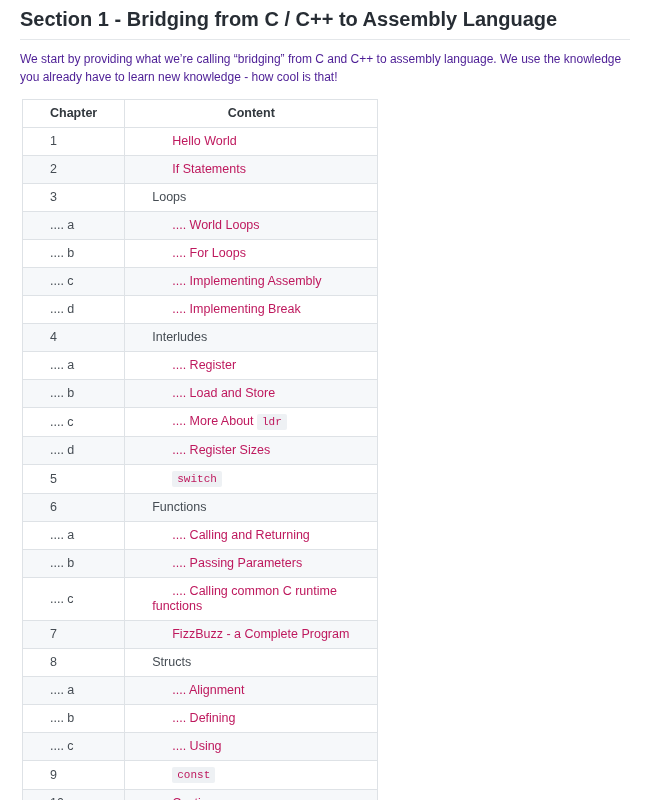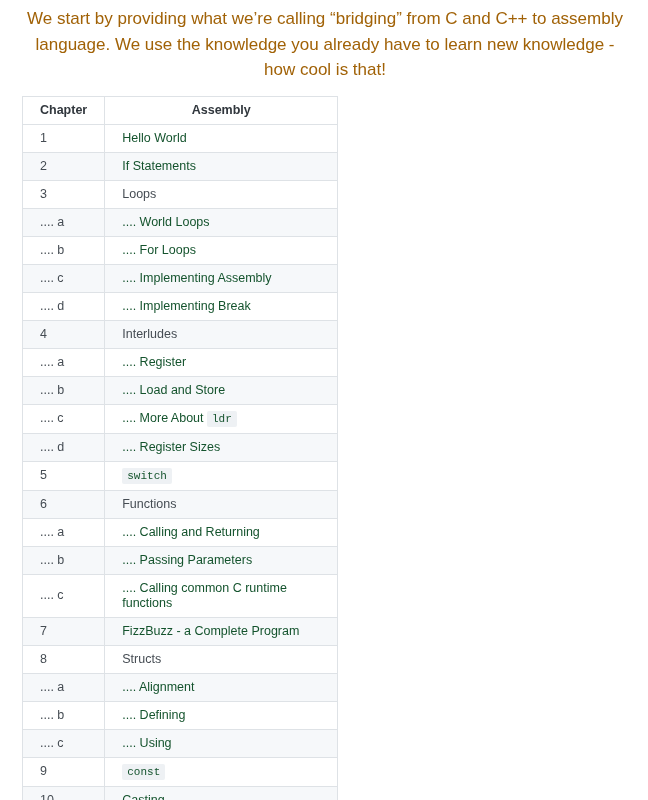--- a/index.html
+++ b/index.html
@@ -19,72 +19,73 @@
   }
   .page-title {
     font-size: 20px;
     font-weight: 700;
     color: #272d34;
     margin: 0 0 10px 0;
     padding: 2px 0 8px 0;
     border-bottom: 1px solid #e4e7ea;
   }
   .intro {
-    font-size: 17px;
+    font-size: 12px;
     line-height: 1.5;
-    color: #a16207;
+    color: #4c1d95;
     margin: 0 0 13px 0;
-    text-align: center;
   }
   table.toc {
     border-collapse: collapse;
     font-size: 12.5px;
     color: #454c53;
     margin-left: 2px;
   }
   .toc th, .toc td {
     border: 1px solid #dee2e6;
-    padding: 6px 17px;
+    padding: 6px 27px;
     line-height: 15px;
     vertical-align: middle;
   }
   .toc th {
     font-weight: 700;
     text-align: center;
     color: #31373d;
     background: #ffffff;
   }
   .toc th.chapter-col { width: 40px; }
   .toc th.content-col { width: 198px; }
   .toc td.chapter-cell { white-space: nowrap; }
   .toc tbody tr:nth-child(even) { background: #f6f8fa; }
   .toc a {
-    color: #14532d;
+    color: #be185d;
     text-decoration: none;
     cursor: pointer;
+    margin-left: 20px;
   }
   .toc code {
     font-family: "Liberation Mono", "DejaVu Sans Mono", monospace;
     font-size: 11px;
     background: #eef1f4;
     padding: 2px 5px;
     border-radius: 2px;
   }
 </style>
 </head>
 <body>
 
 <div class="content">
+  <h2 class="page-title">Section 1 - Bridging from C / C++ to Assembly Language</h2>
   <p class="intro">We start by providing what we’re calling “bridging” from C and C++ to assembly language. We use the knowledge you already have to learn new knowledge - how cool is that!</p>
 
   <table class="toc">
     <thead>
       <tr>
         <th class="chapter-col">Chapter</th>
-        <th class="content-col">Assembly</th>
+        <th class="content-col">Content</th>
       </tr>
     </thead>
     <tbody>
         <tr>
           <td class="chapter-cell">1</td>
           <td class="content-cell"><a href="#"><span>Hello World</span></a></td>
         </tr>
         <tr>
           <td class="chapter-cell">2</td>
           <td class="content-cell"><a href="#"><span>If Statements</span></a></td>

